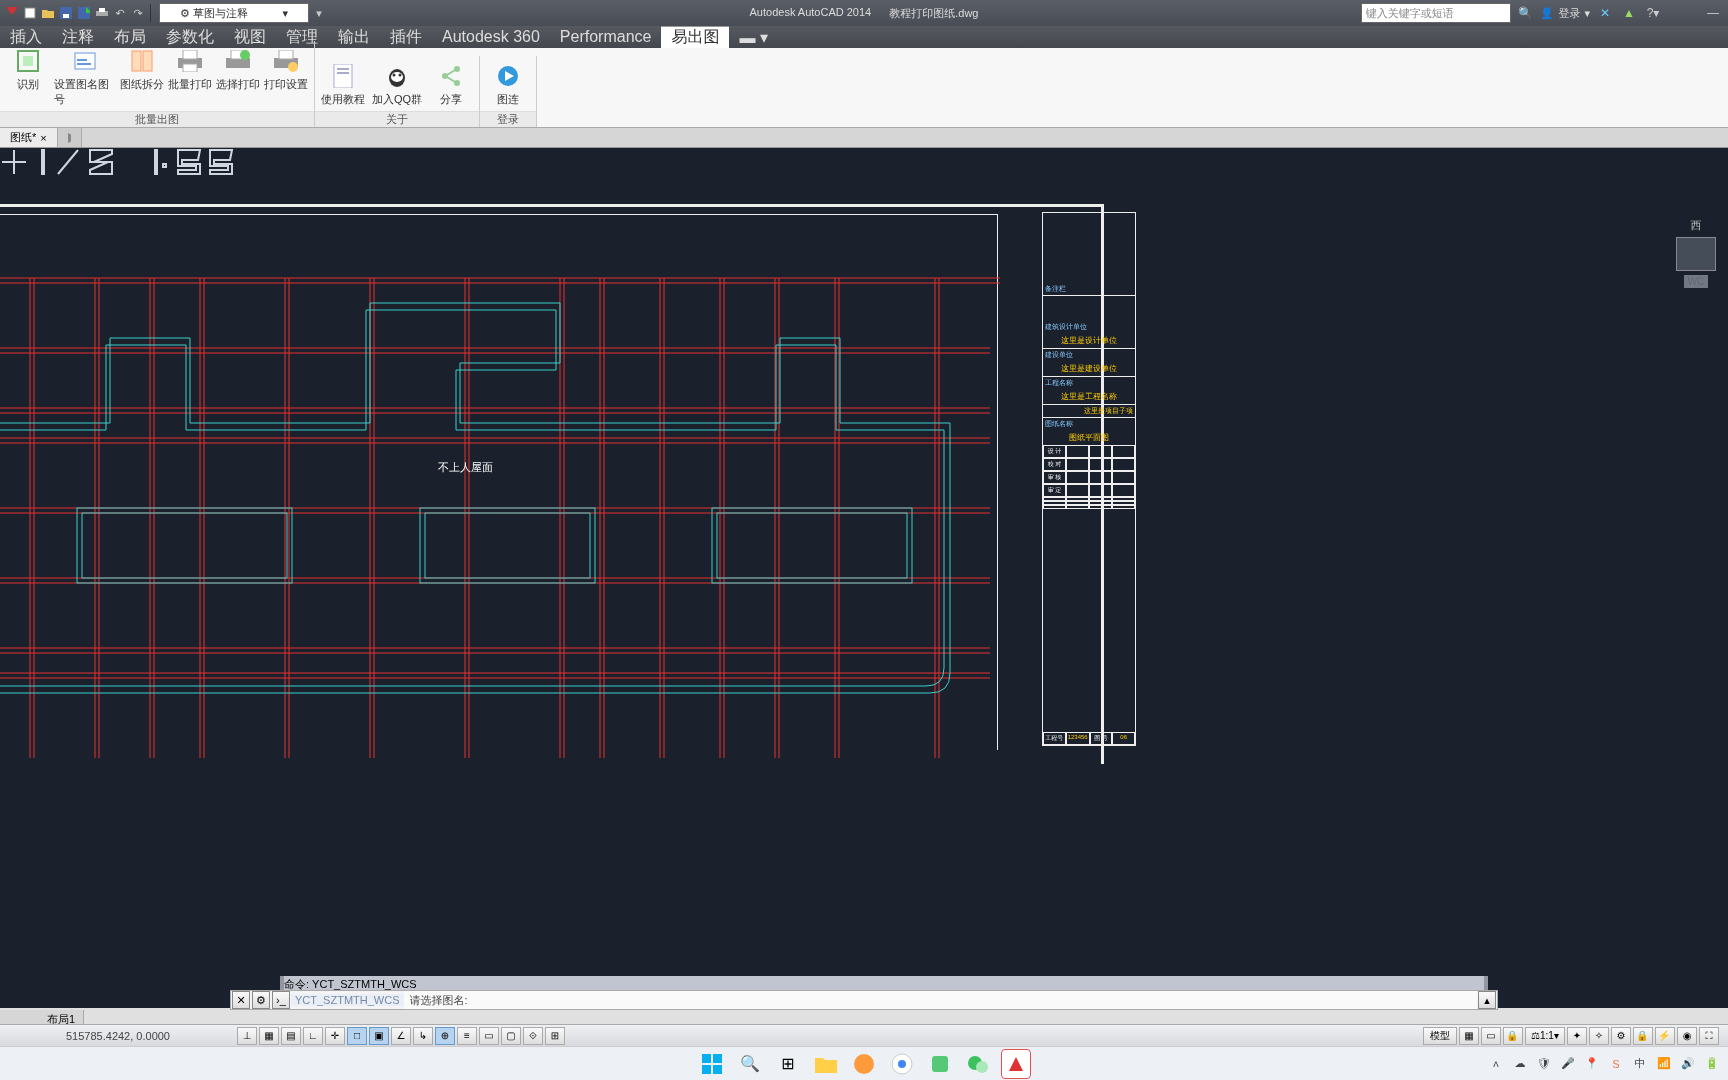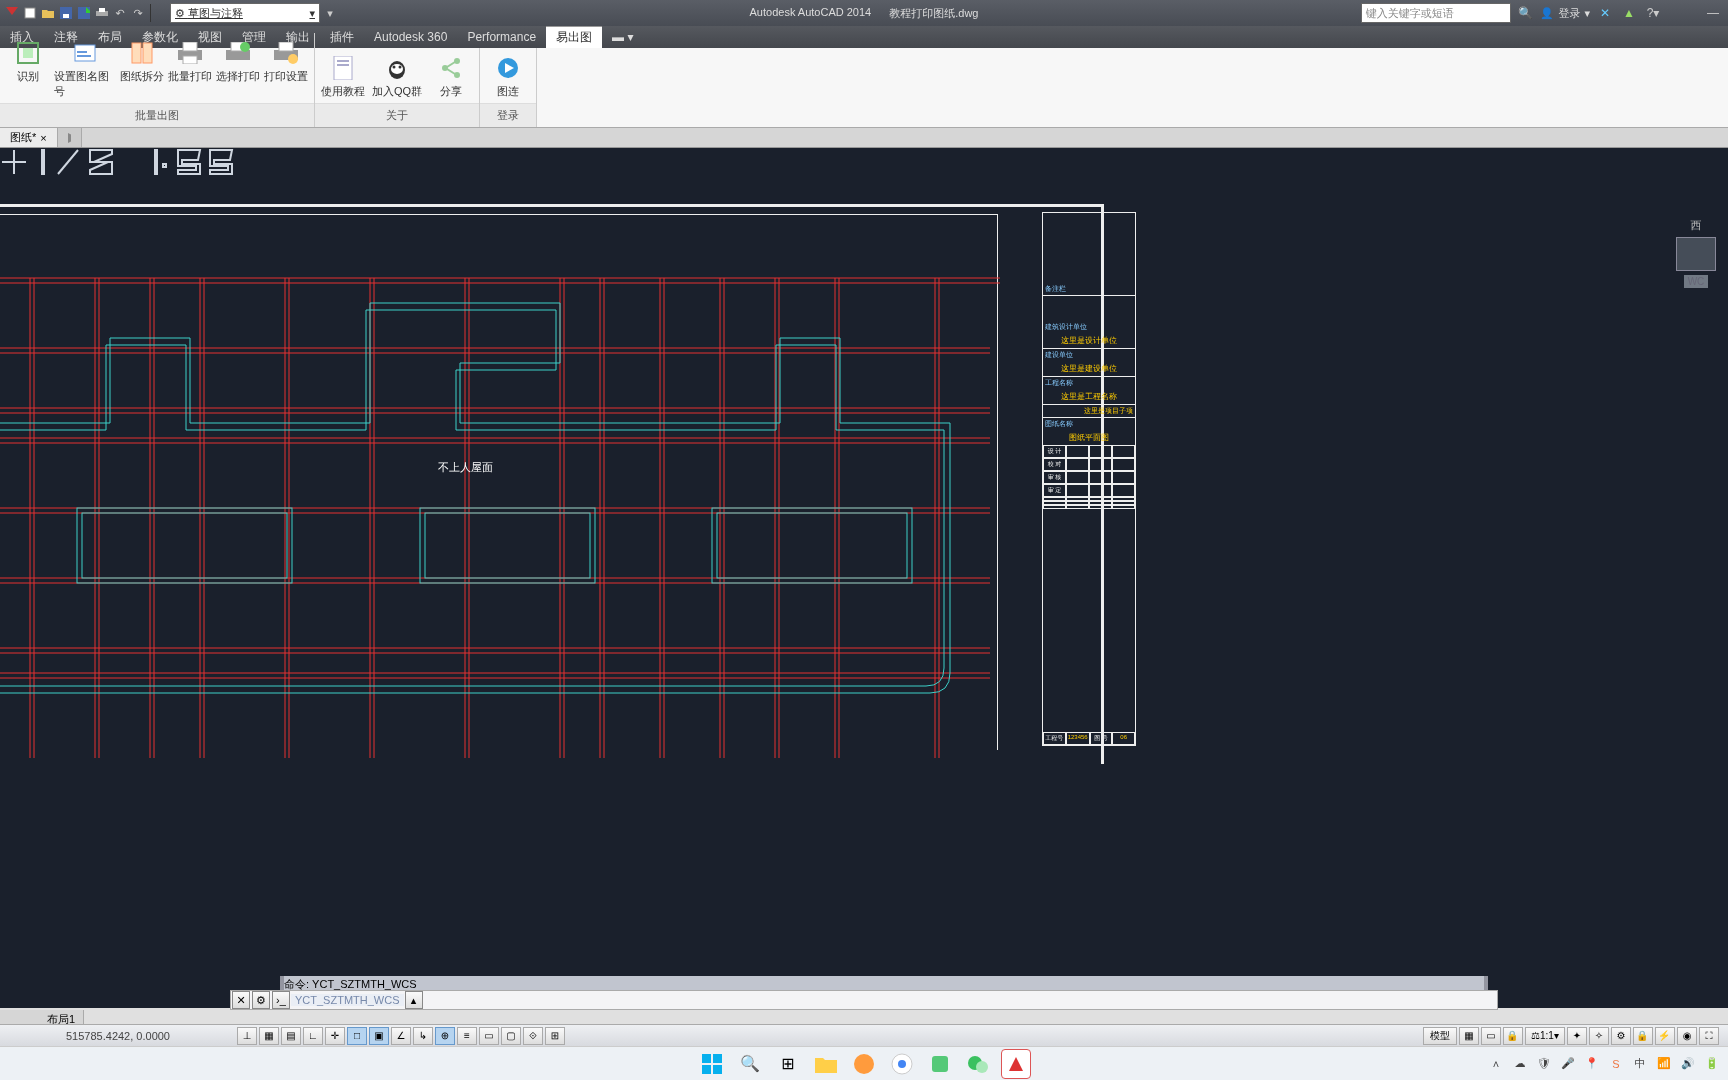--- a/index.html
+++ b/index.html
@@ -3,39 +3,39 @@
 <meta charset="utf-8">
 <style>
 * { margin: 0; padding: 0; box-sizing: border-box; font-family: "Microsoft YaHei", SimSun, sans-serif; }
 body { width: 1728px; height: 1080px; background: #e0e0e0; overflow: hidden; position: relative; }
 
 
 .titlebar { height: 26px; background: linear-gradient(#5a5e66, #484c54); display: flex; align-items: center; color: #ddd; font-size: 11px; position: relative; }
 .qat { display: flex; gap: 2px; padding-left: 4px; align-items: center; }
 .qat-btn { width: 16px; height: 16px; display: flex; align-items: center; justify-content: center; cursor: pointer; color: #ccc; font-size: 11px; }
 .qat-sep { width: 1px; height: 18px; background: #333; margin: 0 2px; }
-.workspace-combo { height: 20px; width: 150px; background: #fff; border: 1px solid #666; font-size: 11px; padding: 0 4px; display: flex; align-items: center; justify-content: space-between; color: #333; margin-left: 15px; text-decoration: underline; }
+.workspace-combo { height: 20px; width: 150px; background: #fff; border: 1px solid #666; font-size: 11px; padding: 0 20px; display: flex; align-items: center; justify-content: space-between; color: #333; margin-left: 4px; }
 .title-center { position: absolute; left: 50%; transform: translateX(-50%); display: flex; gap: 18px; }
 .title-right { position: absolute; right: 6px; display: flex; align-items: center; gap: 6px; }
 .search-box { width: 150px; height: 20px; background: #fff; border: 1px solid #666; font-size: 11px; color: #888; padding: 0 4px; display: flex; align-items: center; }
 .login-area { display: flex; align-items: center; gap: 4px; color: #ddd; cursor: pointer; }
 .tb-icon { width: 18px; height: 18px; color: #ccc; display: flex; align-items: center; justify-content: center; font-size: 12px; cursor: pointer; }
 
 
-.menubar { height: 22px; background: linear-gradient(#56595f, #44474d); display: flex; align-items: stretch; font-size: 12px; color: #ddd; }
+.menubar { height: 22px; background: linear-gradient(#56595f, #44474d); display: flex; align-items: stretch; font-size: 16px; color: #ddd; }
 .menu-item { padding: 0 10px; display: flex; align-items: center; cursor: pointer; }
 .menu-item.active { background: #fff; color: #333; border-top: 1px solid #999; }
 
 
 .ribbon { height: 80px; background: #f7f7f7; display: flex; border-bottom: 1px solid #aaa; align-items: flex-end; }
 .ribbon-group { display: flex; flex-direction: column; border-right: 1px solid #ccc; }
 .ribbon-btns { display: flex; padding: 4px 6px; flex: 1; gap: 4px; }
 .ribbon-btn { width: 44px; display: flex; flex-direction: column; align-items: center; justify-content: flex-start; font-size: 11px; color: #333; cursor: pointer; padding-top: 2px; gap: 2px; }
 .ribbon-btn .ric { width: 28px; height: 28px; display: flex; align-items: center; justify-content: center; }
-.ribbon-group-label { height: 24px; font-size: 11px; color: #555; text-align: center; background: #eaeaea; border-top: 1px solid #ddd; display: flex; align-items: center; justify-content: center; }
+.ribbon-group-label { height: 16px; font-size: 11px; color: #555; text-align: center; background: #eaeaea; border-top: 1px solid #ddd; display: flex; align-items: center; justify-content: center; }
 
 
 .doctabs { height: 20px; background: #d6d6d6; display: flex; align-items: stretch; border-bottom: 1px solid #999; }
 .doctab { padding: 0 10px; font-size: 11px; display: flex; align-items: center; background: #ececec; border-right: 1px solid #aaa; gap: 4px; }
 .doctab.new { width: 24px; background: #ccc; justify-content: center; cursor: pointer; }
 
 
 .draw-wrap { position: absolute; top: 148px; left: 0; right: 0; bottom: 72px; background: #1a202c; overflow: hidden; }
 .canvas { position: absolute; inset: 0; }
 .big-text { position: absolute; top: 0px; left: 0px; font-family: monospace; font-size: 52px; color: #cfd6e0; letter-spacing: 2px; }
@@ -450,20 +450,21 @@
       <div class="line" style="background:#c8ccd5">请选择需要设置图名图号的易出图图幅:</div>
     </div>
   </div>
 </div>
 
 <div class="cmd-input-row" style="position:absolute; bottom:70px;">
   <div class="cbtn">✕</div>
   <div class="cbtn">⚙</div>
   <div class="cbtn">›_</div>
   <span class="cmd-recent"><span>YCT_SZTMTH_WCS</span></span>
+  <input value="请选择图名:" style="">
   <div class="cbtn">▴</div>
 </div>
 
 <div class="layout-tabs">
   <div class="layout-tab" style="opacity:0">模型</div>
   <div class="layout-tab">布局1</div>
 </div>
 
 <div class="statusbar">
   <span class="coords">515785.4242, 0.0000</span>

